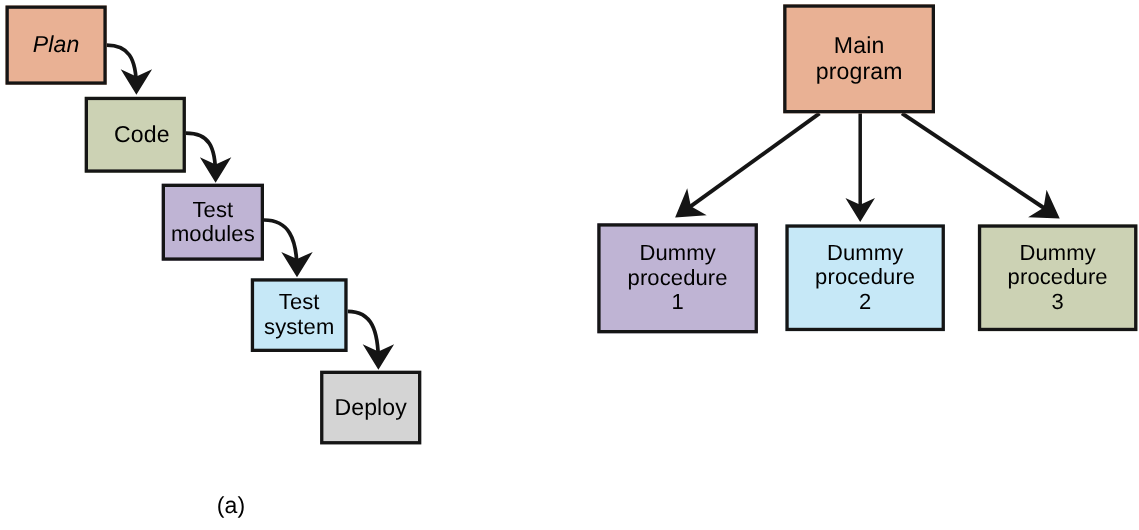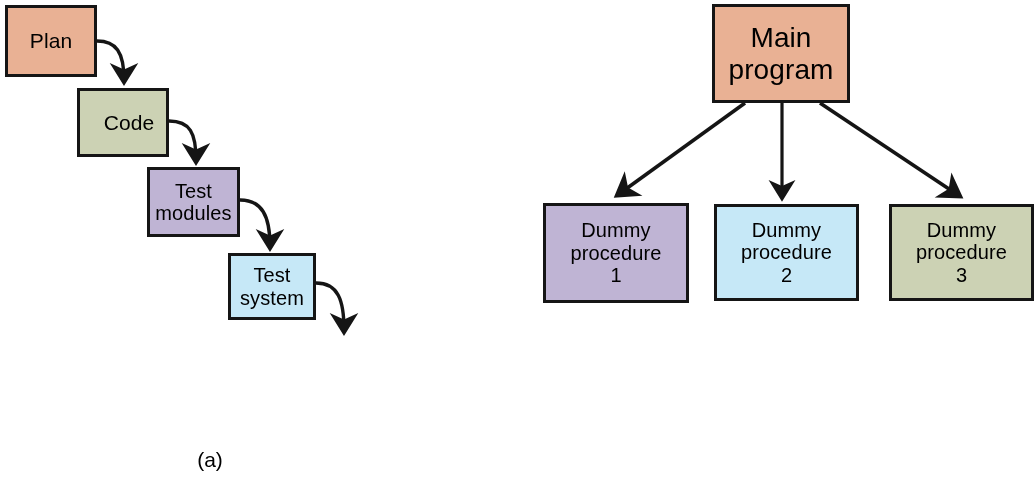--- a/index.html
+++ b/index.html
@@ -47,28 +47,28 @@
     color: #000000;
     letter-spacing: 0.1px;
   }
   .node .label {
     display: block;
     white-space: pre-line;
     padding: 0 3px;
   }
 
   
-  #node-plan      { left: 5px;   top: 5px;   width: 92px;  height: 72px;  font-size: 21px; }
+  #node-plan      { left: 5px;   top: 5px;   width: 92px;  height: 72px;  font-size: 21px; font-style: italic; }
   #node-code      { left: 77px;  top: 88px;  width: 92px;  height: 69px;  font-size: 21px; padding-left: 12px; }
   #node-test-mod  { left: 147px; top: 167px; width: 93px;  height: 70px;  font-size: 20px; }
   #node-test-sys  { left: 228px; top: 253px; width: 88px;  height: 67px;  font-size: 20px; }
   #node-deploy    { left: 291px; top: 337px; width: 92px;  height: 67px;  font-size: 21px; }
 
   
-  #node-main      { left: 212px; top: 4px;   width: 138px; height: 99px;  font-size: 28px; }
+  #node-main      { left: 212px; top: 4px;   width: 138px; height: 99px;  font-size: 21px; }
   #node-dummy-1   { left: 43px;  top: 203px; width: 146px; height: 100px; font-size: 20px; }
   #node-dummy-2   { left: 214px; top: 204px; width: 145px; height: 97px;  font-size: 20px; }
   #node-dummy-3   { left: 389px; top: 204px; width: 145px; height: 97px;  font-size: 20px; }
 
   .caption {
     position: absolute;
     font-size: 21px;
     color: #000000;
     text-align: center;
     width: 120px;
@@ -109,20 +109,23 @@
     <div class="node" id="node-test-mod" style="background:#bfb4d4">
       <span class="label">Test
 modules</span>
     </div>
 
     <div class="node" id="node-test-sys" style="background:#c6e8f7">
       <span class="label">Test
 system</span>
     </div>
 
+    <div class="node" id="node-deploy" style="background:#d4d4d4">
+      <span class="label">Deploy</span>
+    </div>
 
     <div class="caption" id="caption-a">(a)</div>
   </div>
 
   <div class="panel" id="panel-b">
 
     <svg class="svg-layer" viewBox="0 0 535 482">
       <defs>
         <marker id="ah-b" markerWidth="9" markerHeight="9" refX="5.6" refY="4.5" orient="auto" markerUnits="strokeWidth">
           <path d="M0.6,0.3 L7.4,4.5 L0.6,8.7 L2.5,4.5 Z" fill="#151515"></path>

